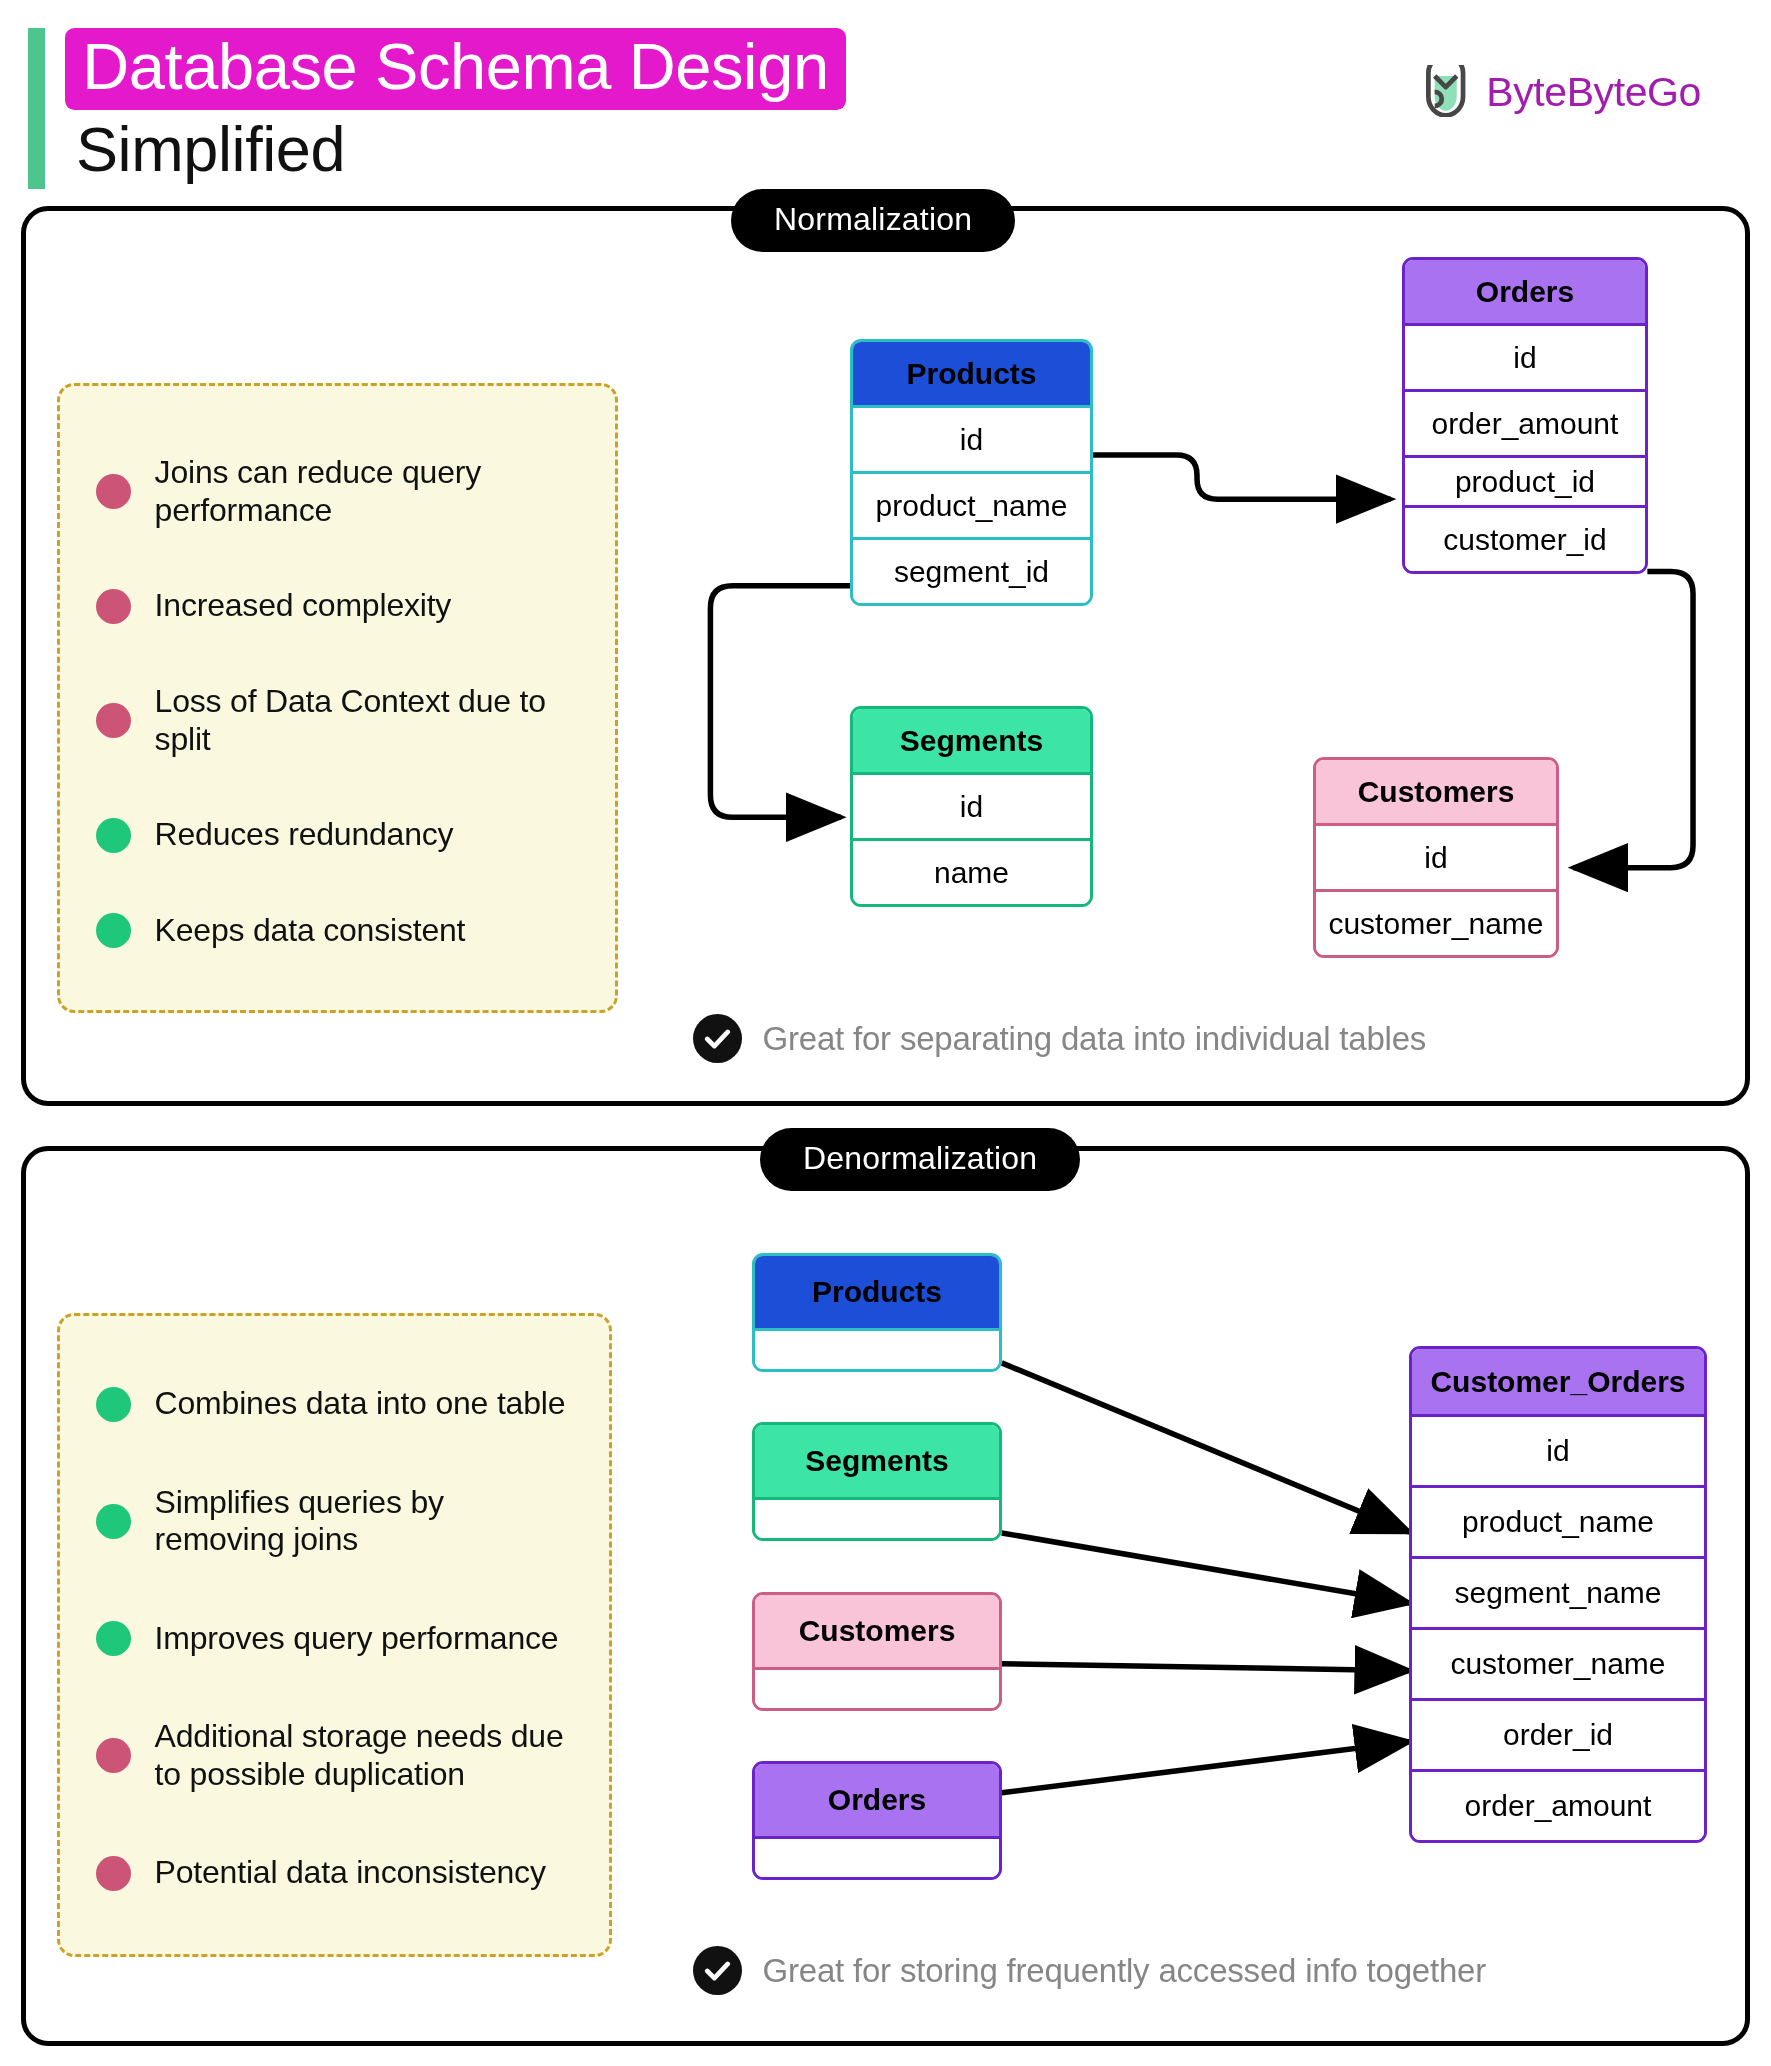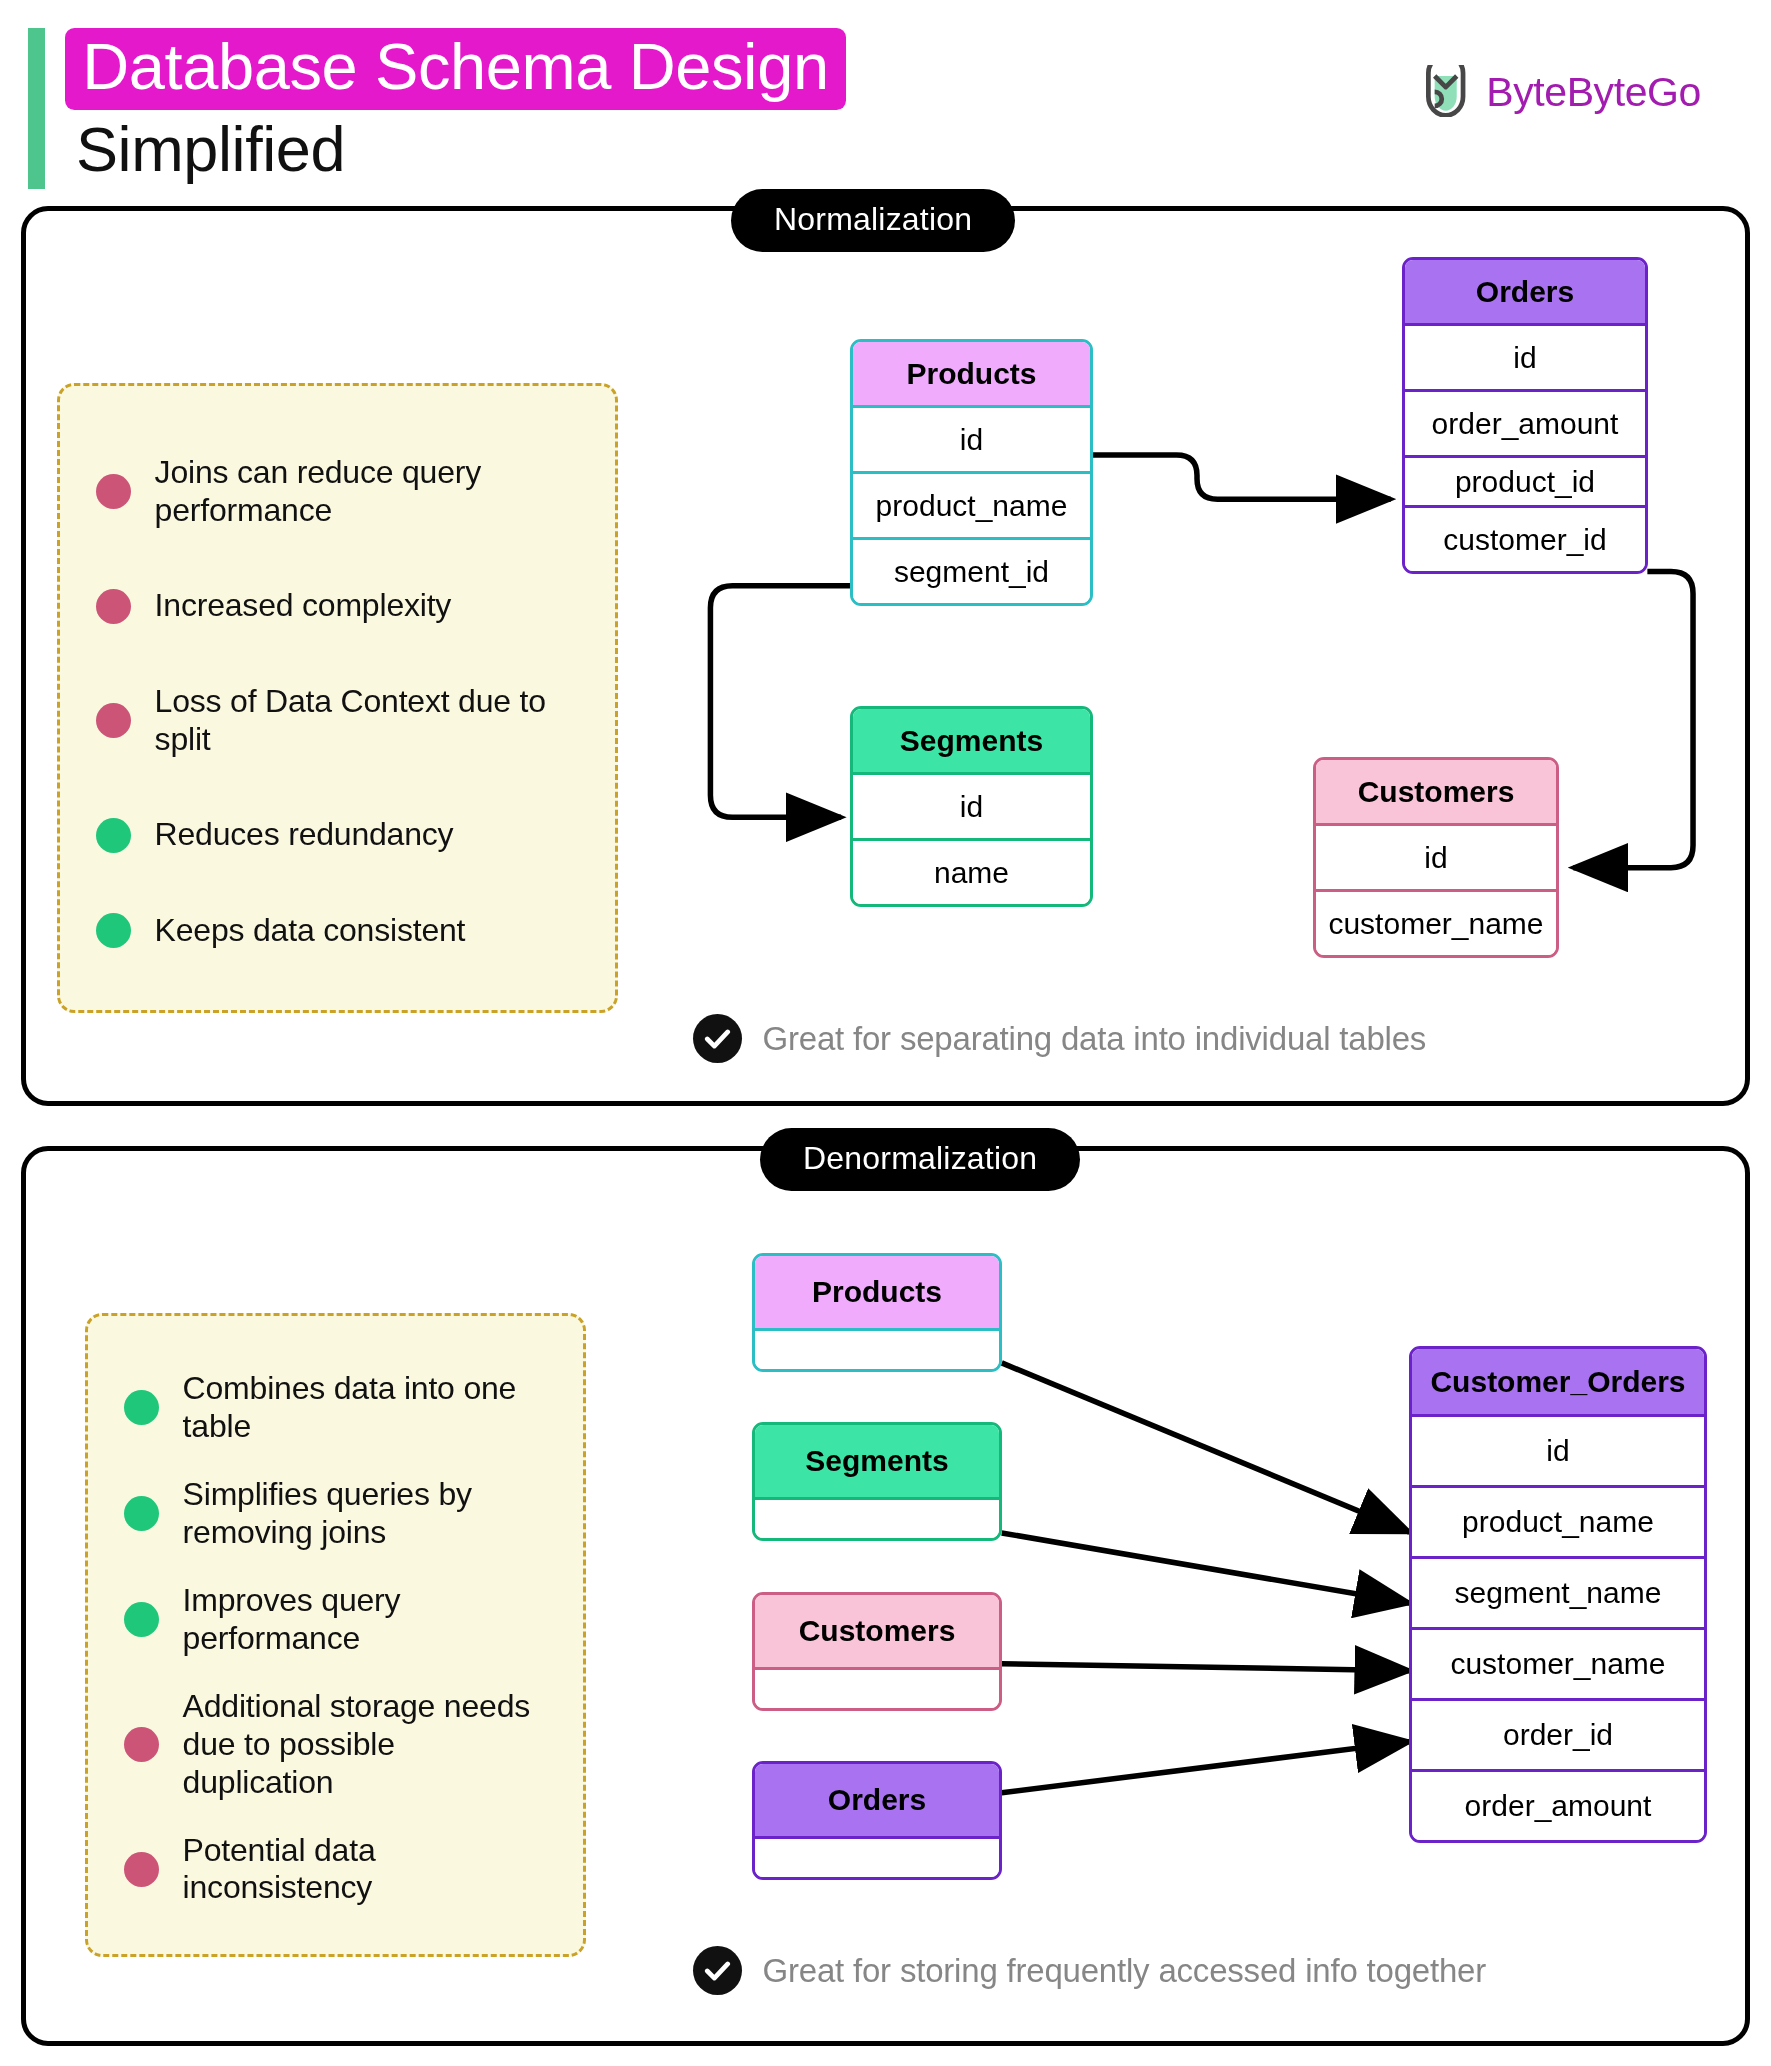--- a/index.html
+++ b/index.html
@@ -59,21 +59,21 @@
   #badge-normalization { left: 731px; top: 189px; }
   #badge-denormalization { left: 760px; top: 1128px; }
 
   
   .bullet-card {
     position: absolute;
     border: 3.9px dashed #c9a227; border-radius: 17.3px;
     background: #fbf8e0;
   }
   #bullets-1 { left: 57px; top: 383px; width: 561px; height: 630px; }
-  #bullets-2 { left: 57px; top: 1313px; width: 501px; height: 644px; margin-left: 28px; }
+  #bullets-2 { left: 57px; top: 1313px; width: 555px; height: 644px; }
 
   .bullet-list {
     position: absolute; left: 36px; right: 31.5px; top: 39px; bottom: 31.5px;
     display: flex; flex-direction: column; justify-content: space-around;
   }
   .bullet-row { display: flex; align-items: center; gap: 23.6px; }
   .bullet-dot { width: 35px; height: 35px; border-radius: 50%; flex: 0 0 35px; }
   .dot-neg { background: #cc5577; }
   .dot-pos { background: #1fc77a; }
   .bullet-text {
@@ -92,21 +92,21 @@
     display: flex; align-items: center; justify-content: center;
   }
   .er-row {
     font-size: 30px; color: #000000; text-align: center;
     background: #ffffff; line-height: 1.0;
     display: flex; align-items: center; justify-content: center;
   }
 
   
   .t-cyan   { border: 3.9px solid #2bbec4; }
-  .t-cyan   .er-head { background: #f0abfc; }
+  .t-cyan   .er-head { background: #1d4ed8; }
   .t-cyan   .er-row  { border-top: 3.9px solid #2bbec4; }
   .t-green  { border: 3.9px solid #13b87a; }
   .t-green  .er-head { background: #3ce5a5; }
   .t-green  .er-row  { border-top: 3.9px solid #13b87a; }
   .t-pink   { border: 3.9px solid #cc5e86; }
   .t-pink   .er-head { background: #f9c3d8; }
   .t-pink   .er-row  { border-top: 3.9px solid #cc5e86; }
   .t-purple { border: 3.9px solid #6b23c9; }
   .t-purple .er-head { background: #a972f0; }
   .t-purple .er-row  { border-top: 3.9px solid #6b23c9; }

